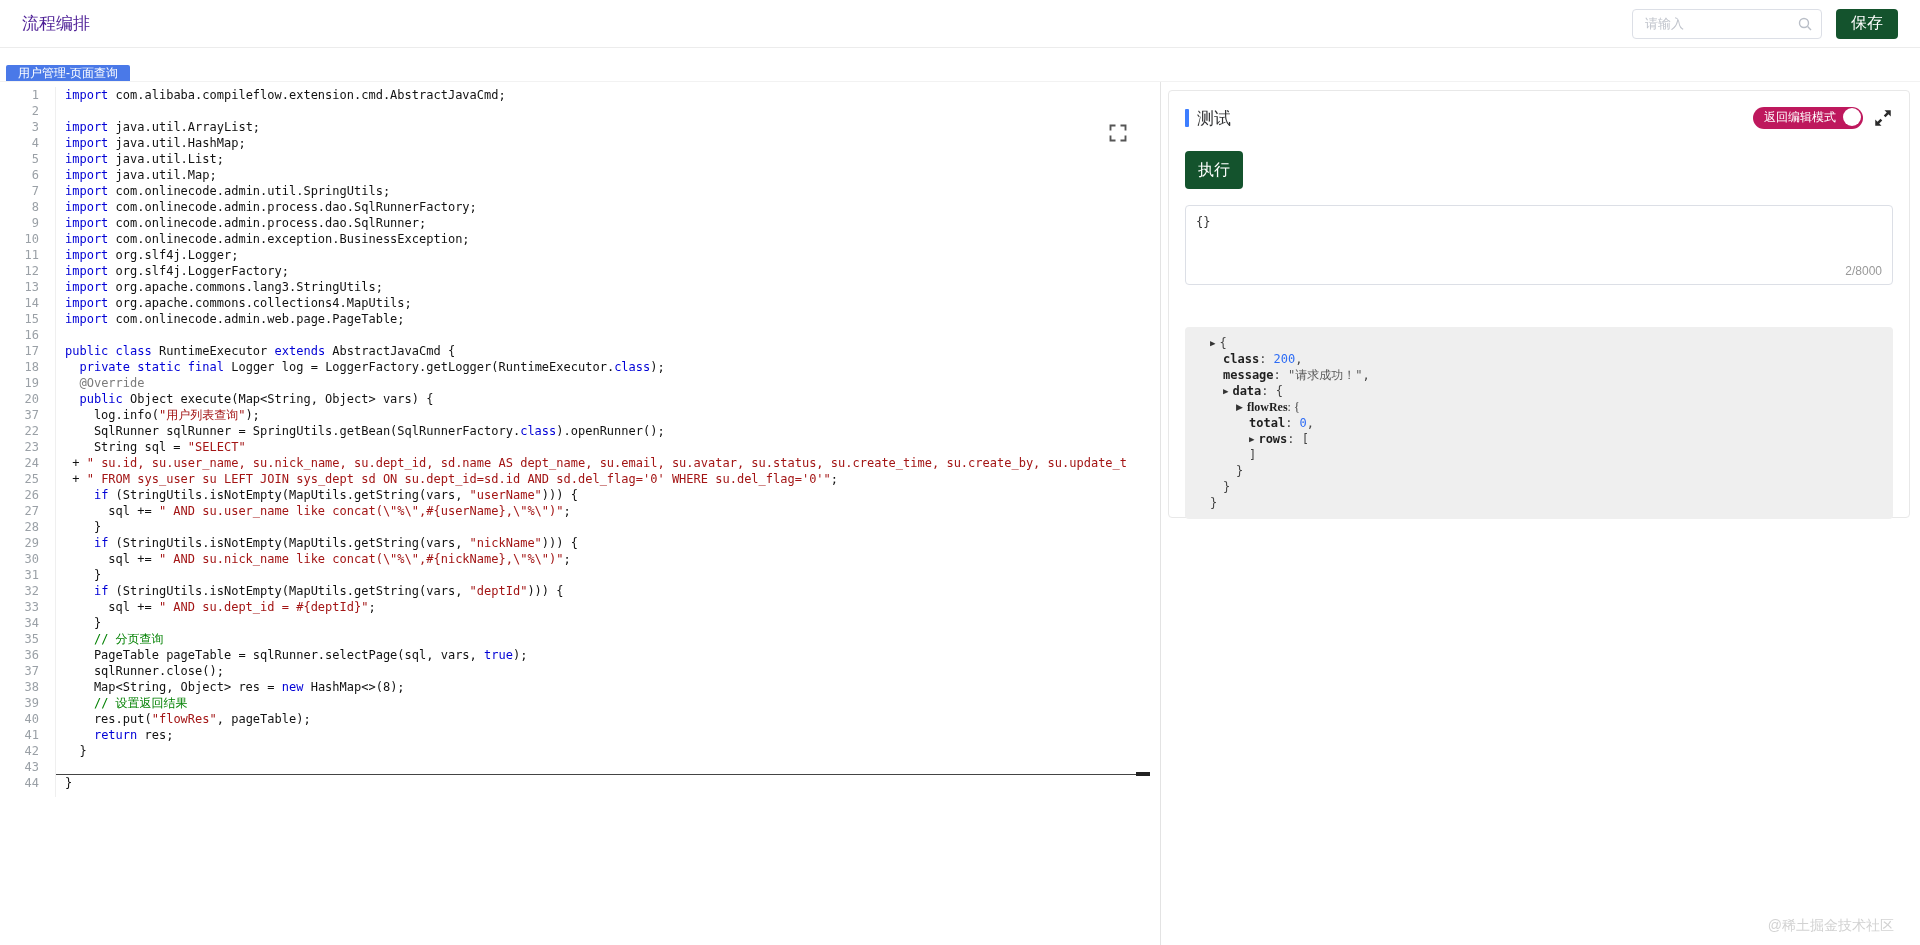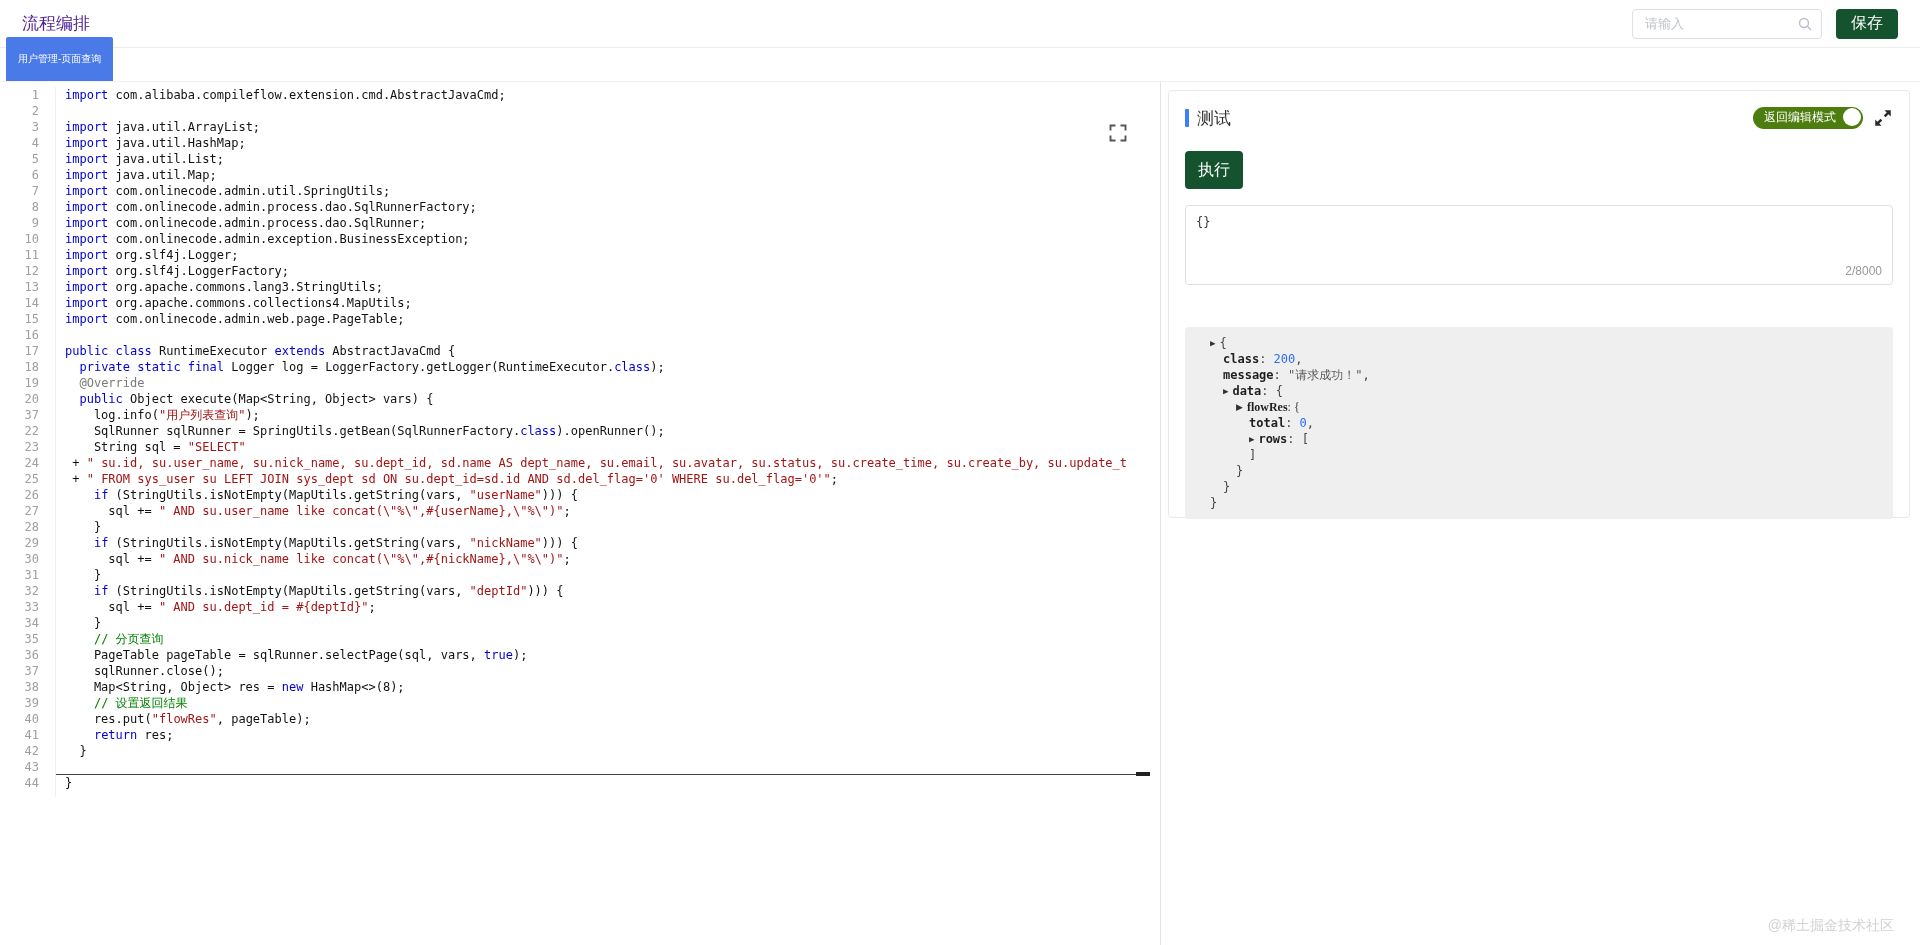--- a/index.html
+++ b/index.html
@@ -12,21 +12,21 @@
   .topbar-right{display:flex;align-items:center;gap:14px}
   .search-box{position:relative}
   .search-input{width:190px;height:30px;border:1px solid #dcdfe6;border-radius:4px;padding:0 32px 0 12px;font-size:13px;color:#333;outline:none;font-family:inherit}
   .search-input::placeholder{color:#c0c4cc}
   .search-icon{position:absolute;right:9px;top:7px;width:16px;height:16px;color:#b9bec7}
   .btn-primary{background:#14532d;color:#fff;border:none;border-radius:4px;font-size:16px;cursor:pointer;font-family:inherit}
   .save-btn{height:30px;padding:0 15px}
 
   
   .tabbar{height:34px;padding:3px 0 0 6px;border-bottom:1px solid #f2f2f2;display:flex;align-items:flex-end}
-  .tab{background:#4a79e8;color:#fff;font-size:10px;padding:0 12px;height:44px;display:flex;align-items:center;border-radius:2px 2px 0 0;cursor:pointer}
+  .tab{background:#4a79e8;color:#fff;font-size:12px;padding:0 12px;height:16px;display:flex;align-items:center;border-radius:2px 2px 0 0;cursor:pointer}
 
   
   .main{display:flex;height:863px}
   .editor{width:1161px;flex:none;border-right:1px solid #e3e3e3;position:relative;display:flex;align-items:flex-start;padding-top:5px;overflow:hidden;font-family:"DejaVu Sans Mono",monospace;font-size:12px;line-height:16px}
   .gutter{width:56px;flex:none;text-align:right;color:#9aa0a6;padding-right:16px;border-right:1px solid #efefef;min-height:710px}
   .gutter div{height:16px}
   .code{flex:1;padding-left:9px;white-space:pre;color:#111;overflow:hidden}
   .code .cl{height:16px}
   .tk-k{color:#0000d6}
   .tk-s{color:#a31515}
@@ -37,21 +37,21 @@
   .editor-rule-thumb{position:absolute;right:10px;top:690px;width:14px;height:4px;background:#222}
 
   
   .rightpane{flex:1;padding:8px 10px 0 7px}
   .card{border:1px solid #e8e8e8;border-radius:4px;padding:14px 16px 26px;height:428px;position:relative;background:#fff}
   .card-head{display:flex;align-items:center;justify-content:space-between;height:26px}
   .sec-title-wrap{display:flex;align-items:center;gap:8px}
   .accent-bar{width:4px;height:18px;background:#3d7eff;border-radius:1px}
   .sec-title{font-size:17px;color:#303133;font-weight:500}
   .head-right{display:flex;align-items:center;gap:10px}
-  .toggle-pill{height:22px;background:#4d7c0f;border-radius:11px;display:flex;align-items:center;padding:0 2px 2px 11px;cursor:pointer}
+  .toggle-pill{height:22px;background:#be185d;border-radius:11px;display:flex;align-items:center;padding:0 2px 2px 11px;cursor:pointer}
   .pill-label{color:#fff;font-size:12px;margin-right:7px;white-space:nowrap}
   .pill-knob{width:18px;height:18px;background:#fff;border-radius:50%}
   .expand-icon{width:20px;height:20px;color:#2b2b2b;cursor:pointer}
   .run-btn{height:38px;padding:0 13px;margin-top:20px}
   .input-wrap{position:relative;margin-top:16px}
   .test-input{display:block;width:100%;height:80px;border:1px solid #dcdfe6;border-radius:4px;resize:none;padding:8px 10px;font-family:"DejaVu Sans Mono",monospace;font-size:12px;line-height:16px;color:#333;outline:none}
   .counter{position:absolute;right:11px;bottom:7px;color:#999;font-size:12px}
   .result{margin-top:42px;background:#efefef;border-radius:4px;padding:8px 12px;overflow:hidden}
   .jline{font-family:"DejaVu Sans Mono",monospace;font-size:12px;line-height:16px;color:#333;white-space:pre}
   .jarrow{color:#333;font-size:9px;margin-right:4px;display:inline-block;vertical-align:1px;cursor:pointer}

